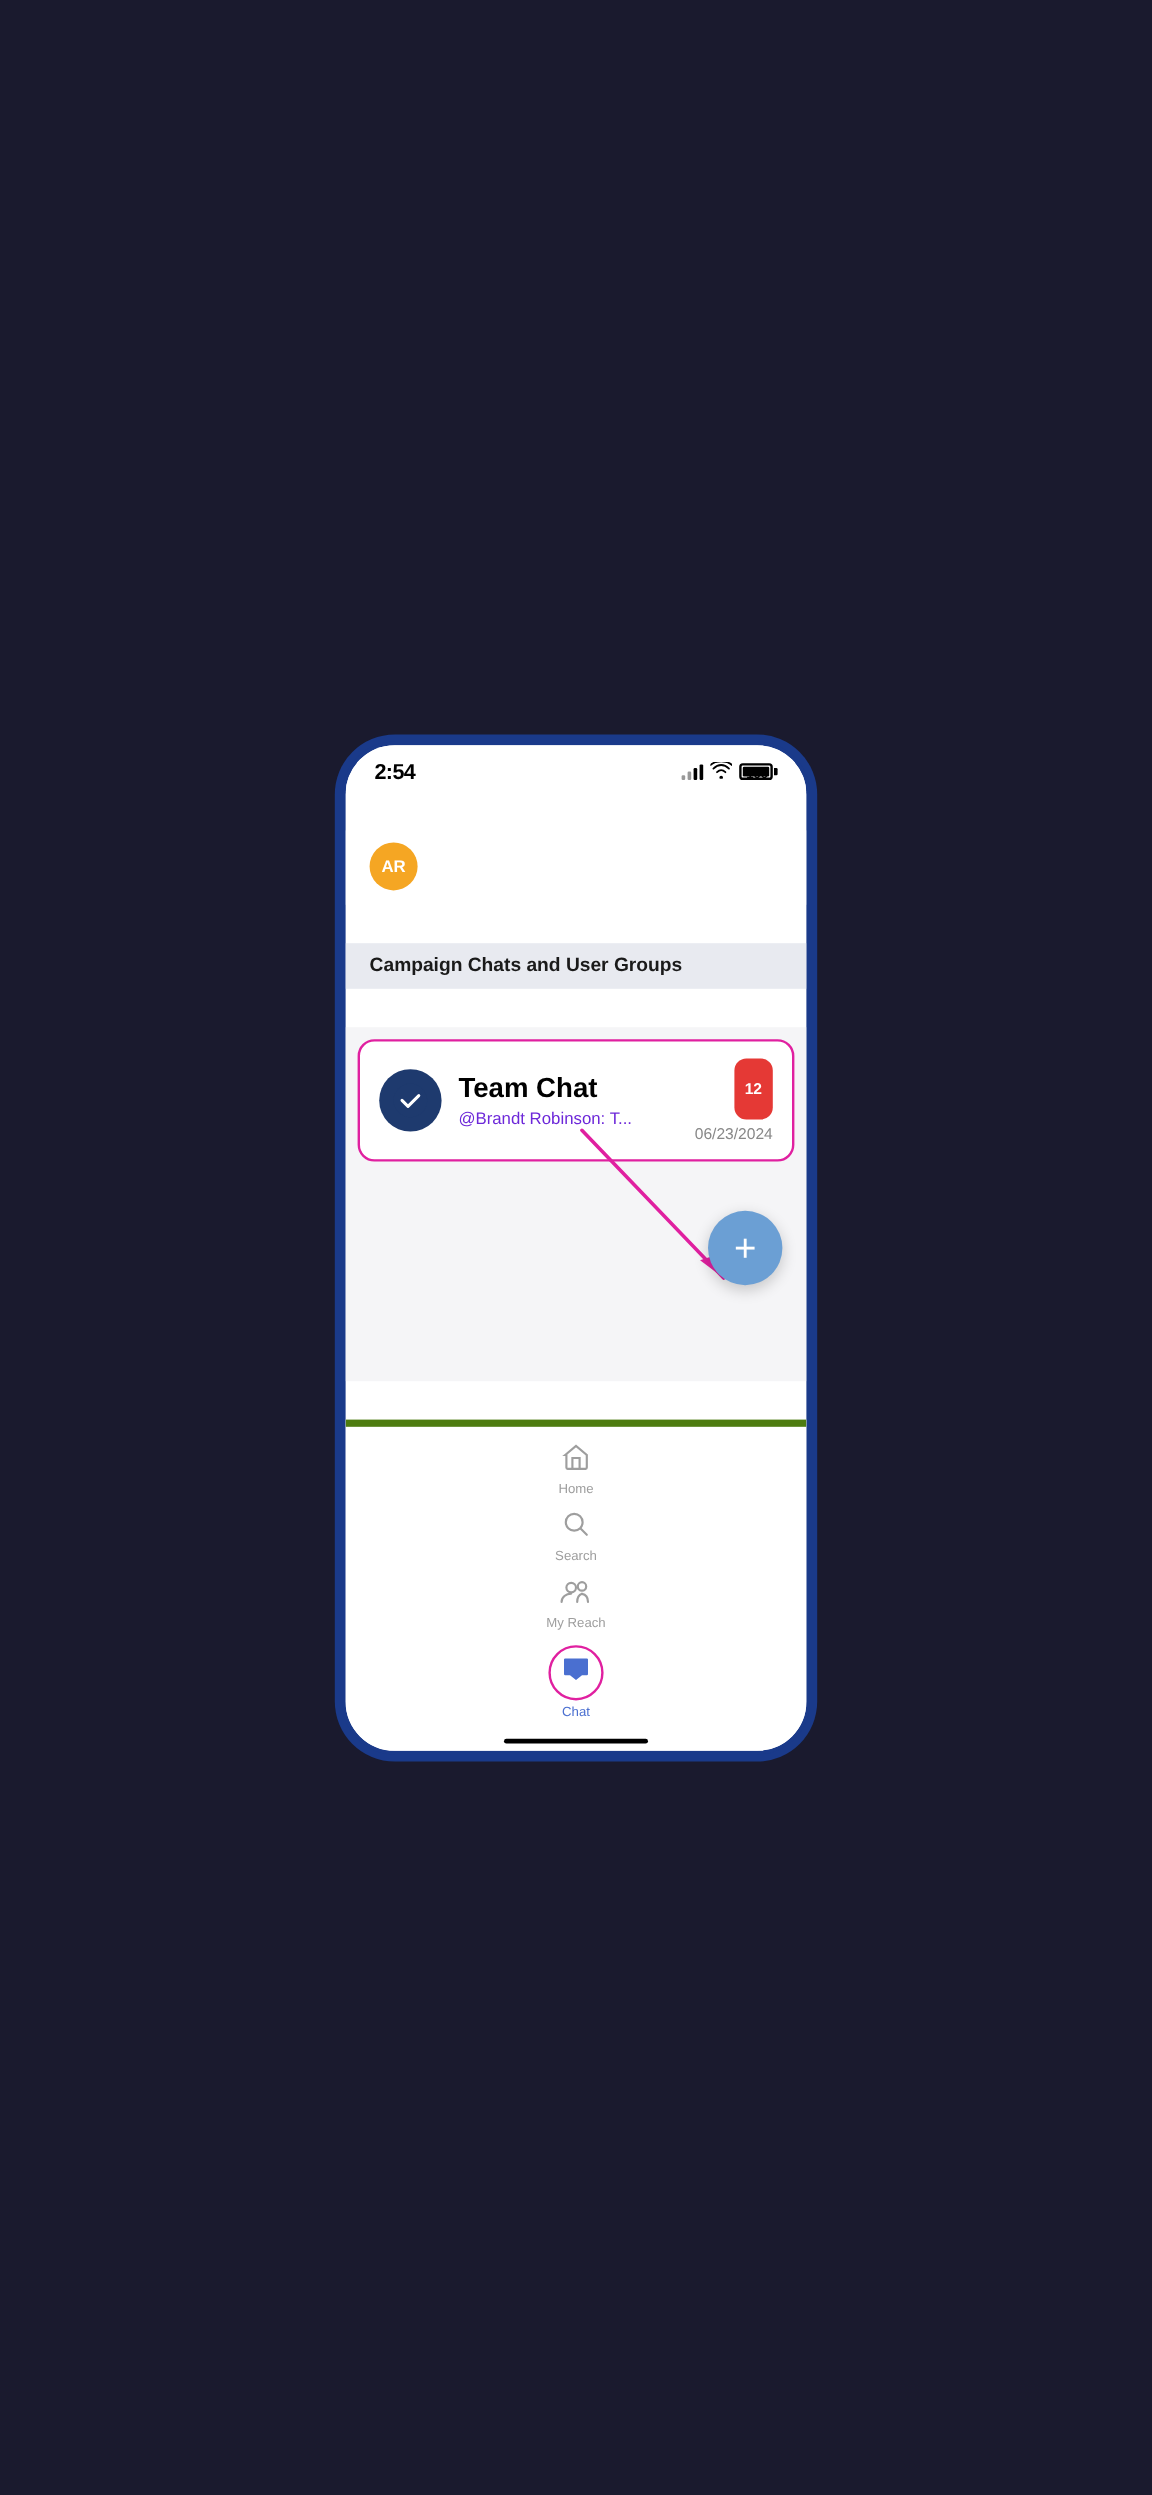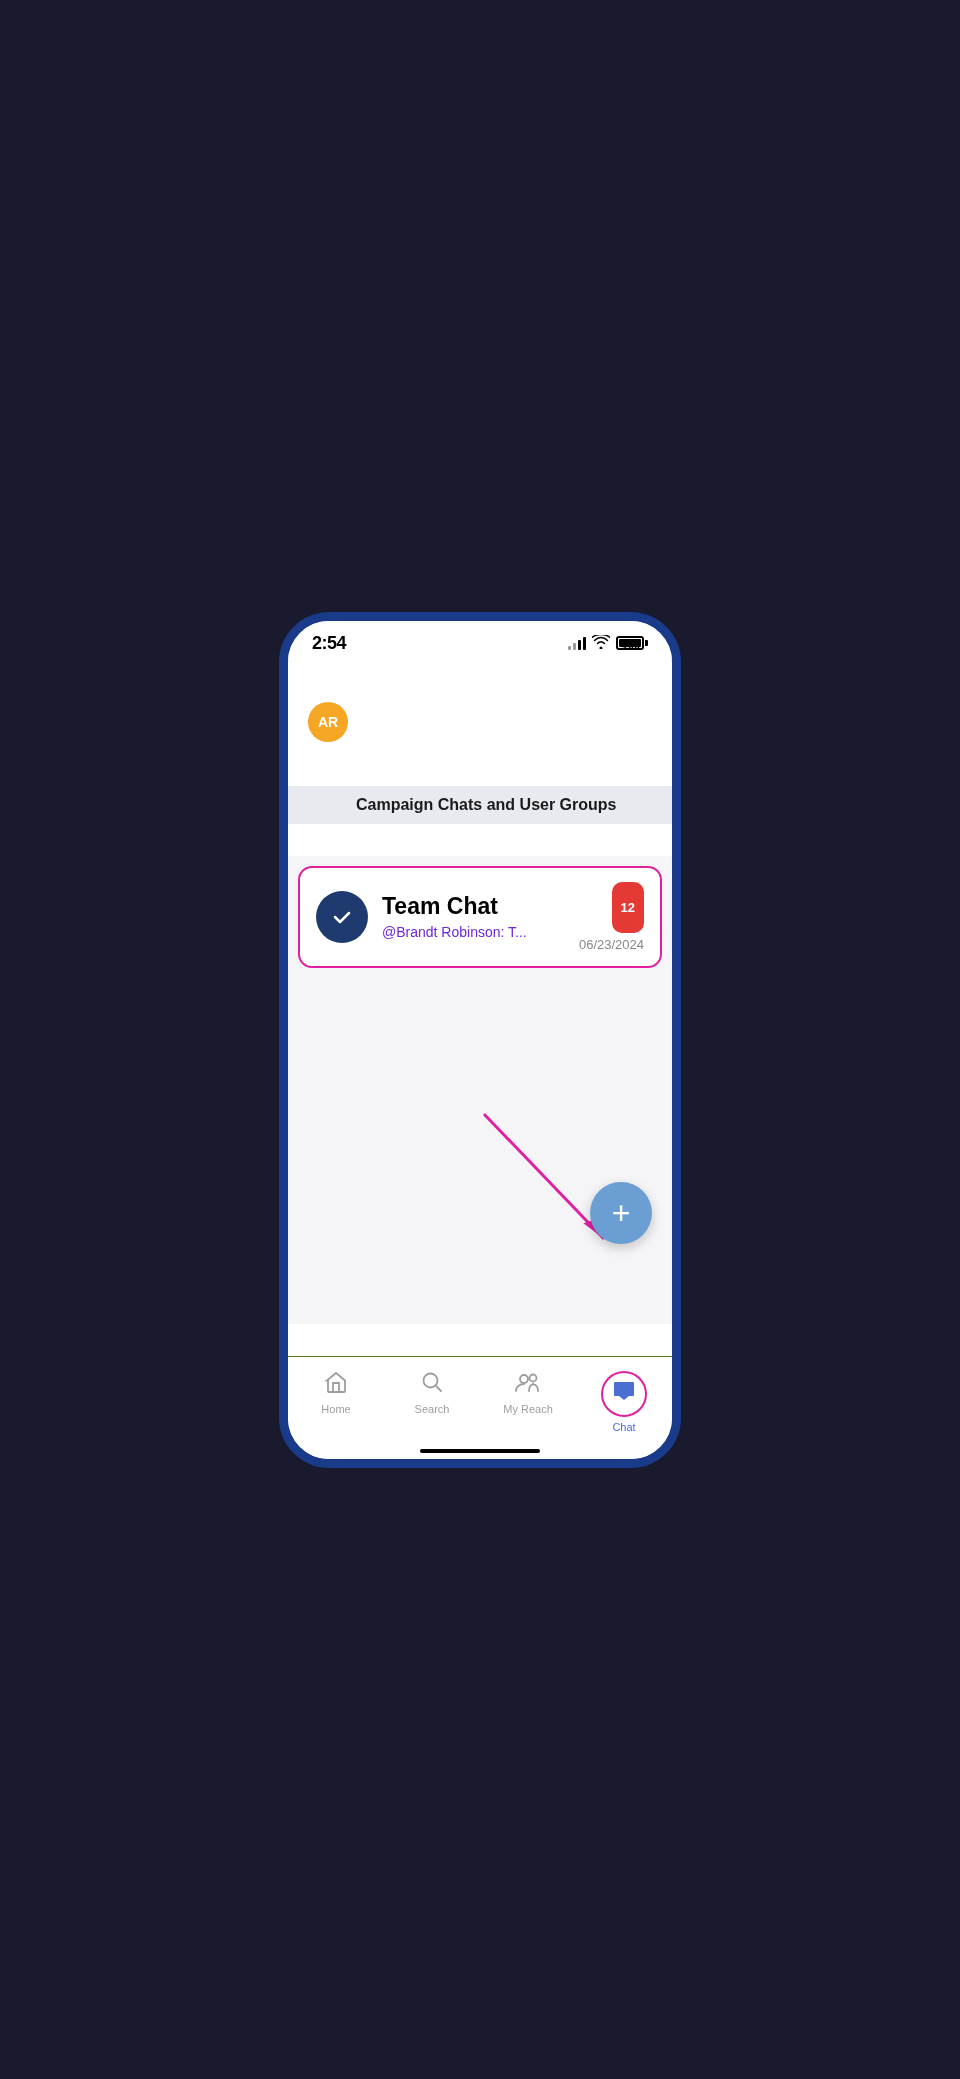--- a/index.html
+++ b/index.html
@@ -184,21 +184,20 @@
     .section-header {
       background: #e8eaf0;
       padding: 10px 20px;
       flex-shrink: 0;
     }
 
     .section-title {
       font-size: 16px;
       font-weight: 700;
       color: #1a1a1a;
-      margin-left: 48px;
     }
 
     
     .content-area {
       flex: 1;
       background: #f5f5f7;
       overflow-y: auto;
       position: relative;
     }
 
@@ -296,23 +295,24 @@
       color: #fff;
       font-size: 32px;
       font-weight: 300;
       line-height: 1;
     }
 
     
     .bottom-nav {
       display: flex;
       background: #ffffff;
-      border-top: 1px solid #4d7c0f;
+      border-top: 6px solid #4d7c0f;
       padding: 8px 0 20px;
       flex-shrink: 0;
+      flex-direction: column;
     }
 
     .nav-item {
       flex: 1;
       display: flex;
       flex-direction: column;
       align-items: center;
       gap: 4px;
       cursor: pointer;
       padding: 6px 0;

